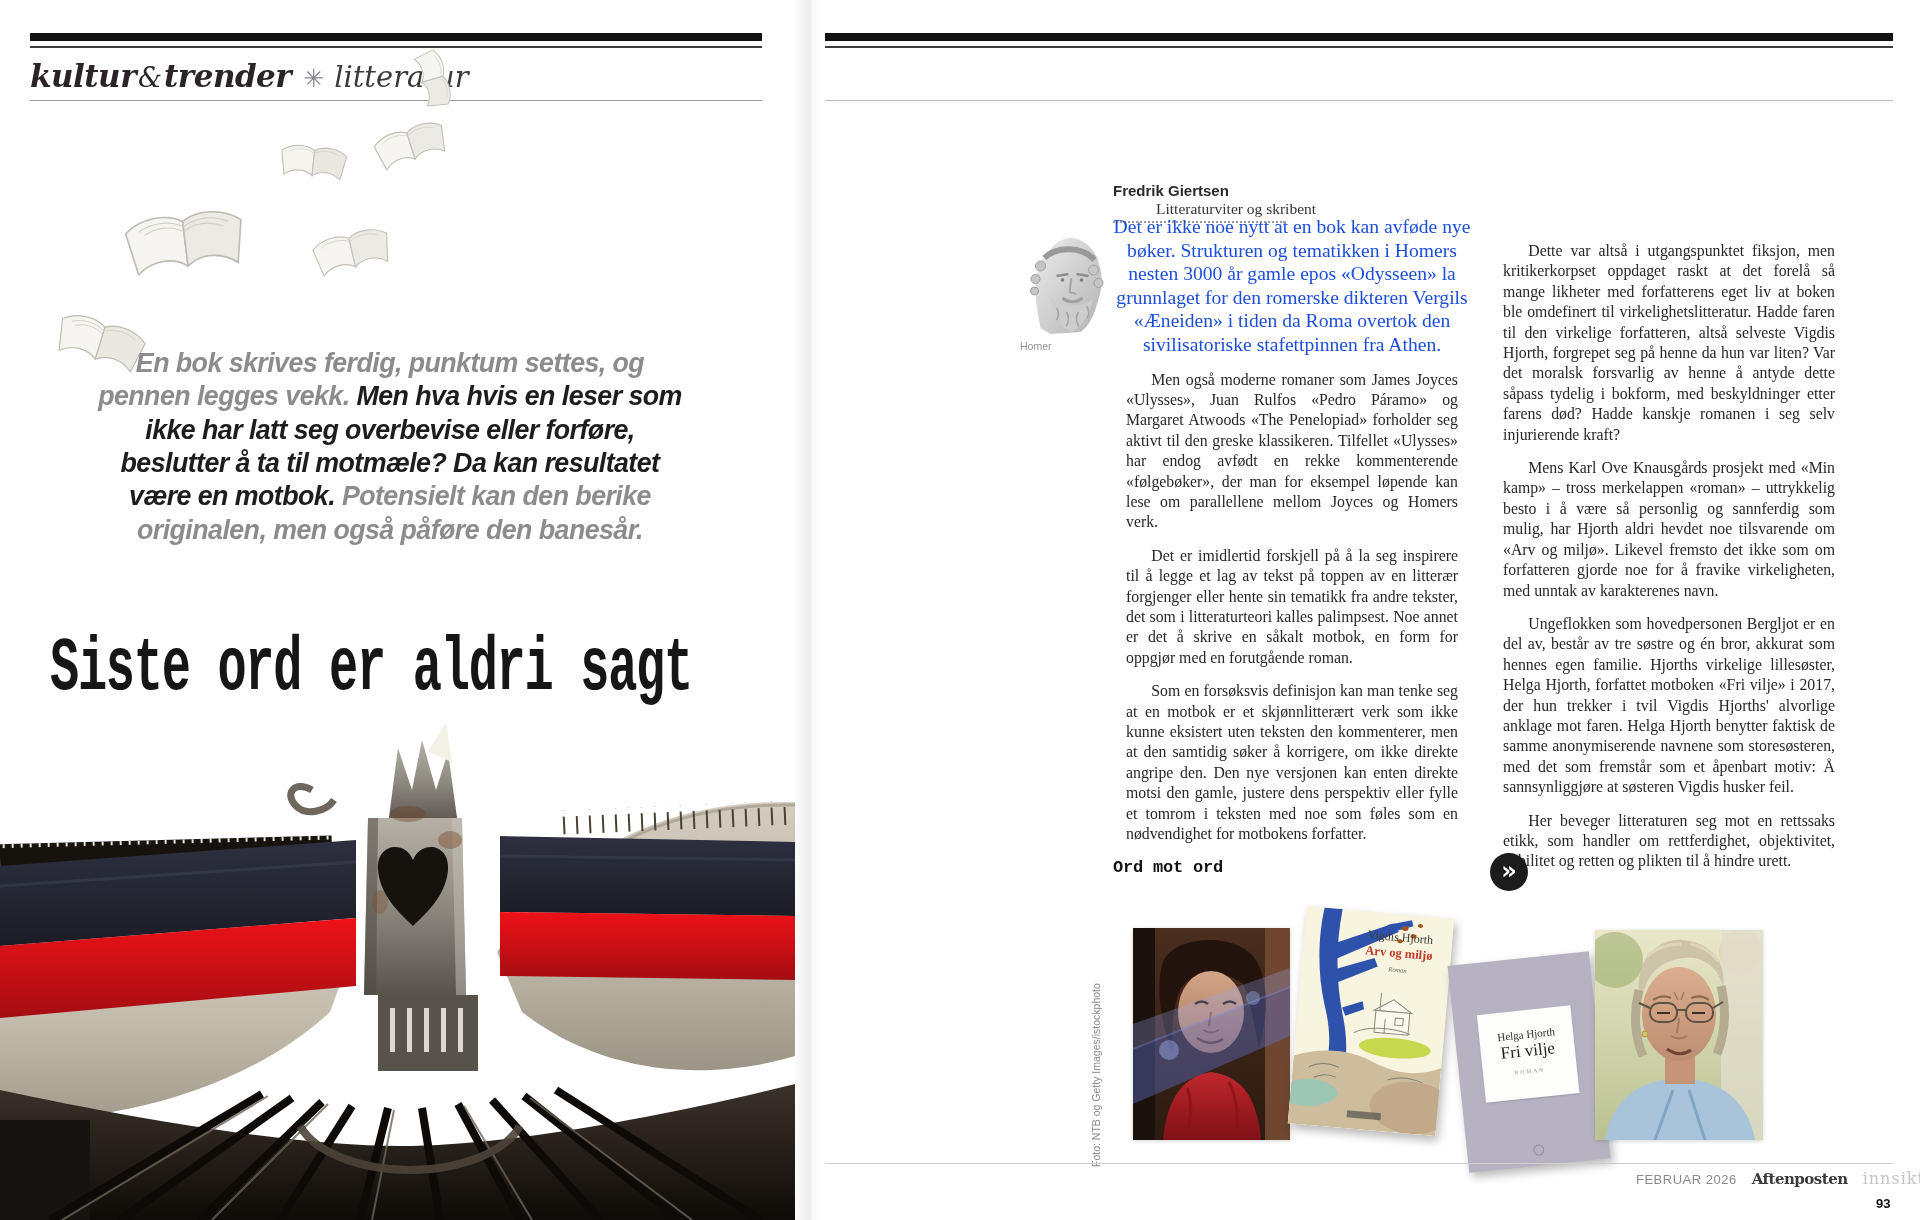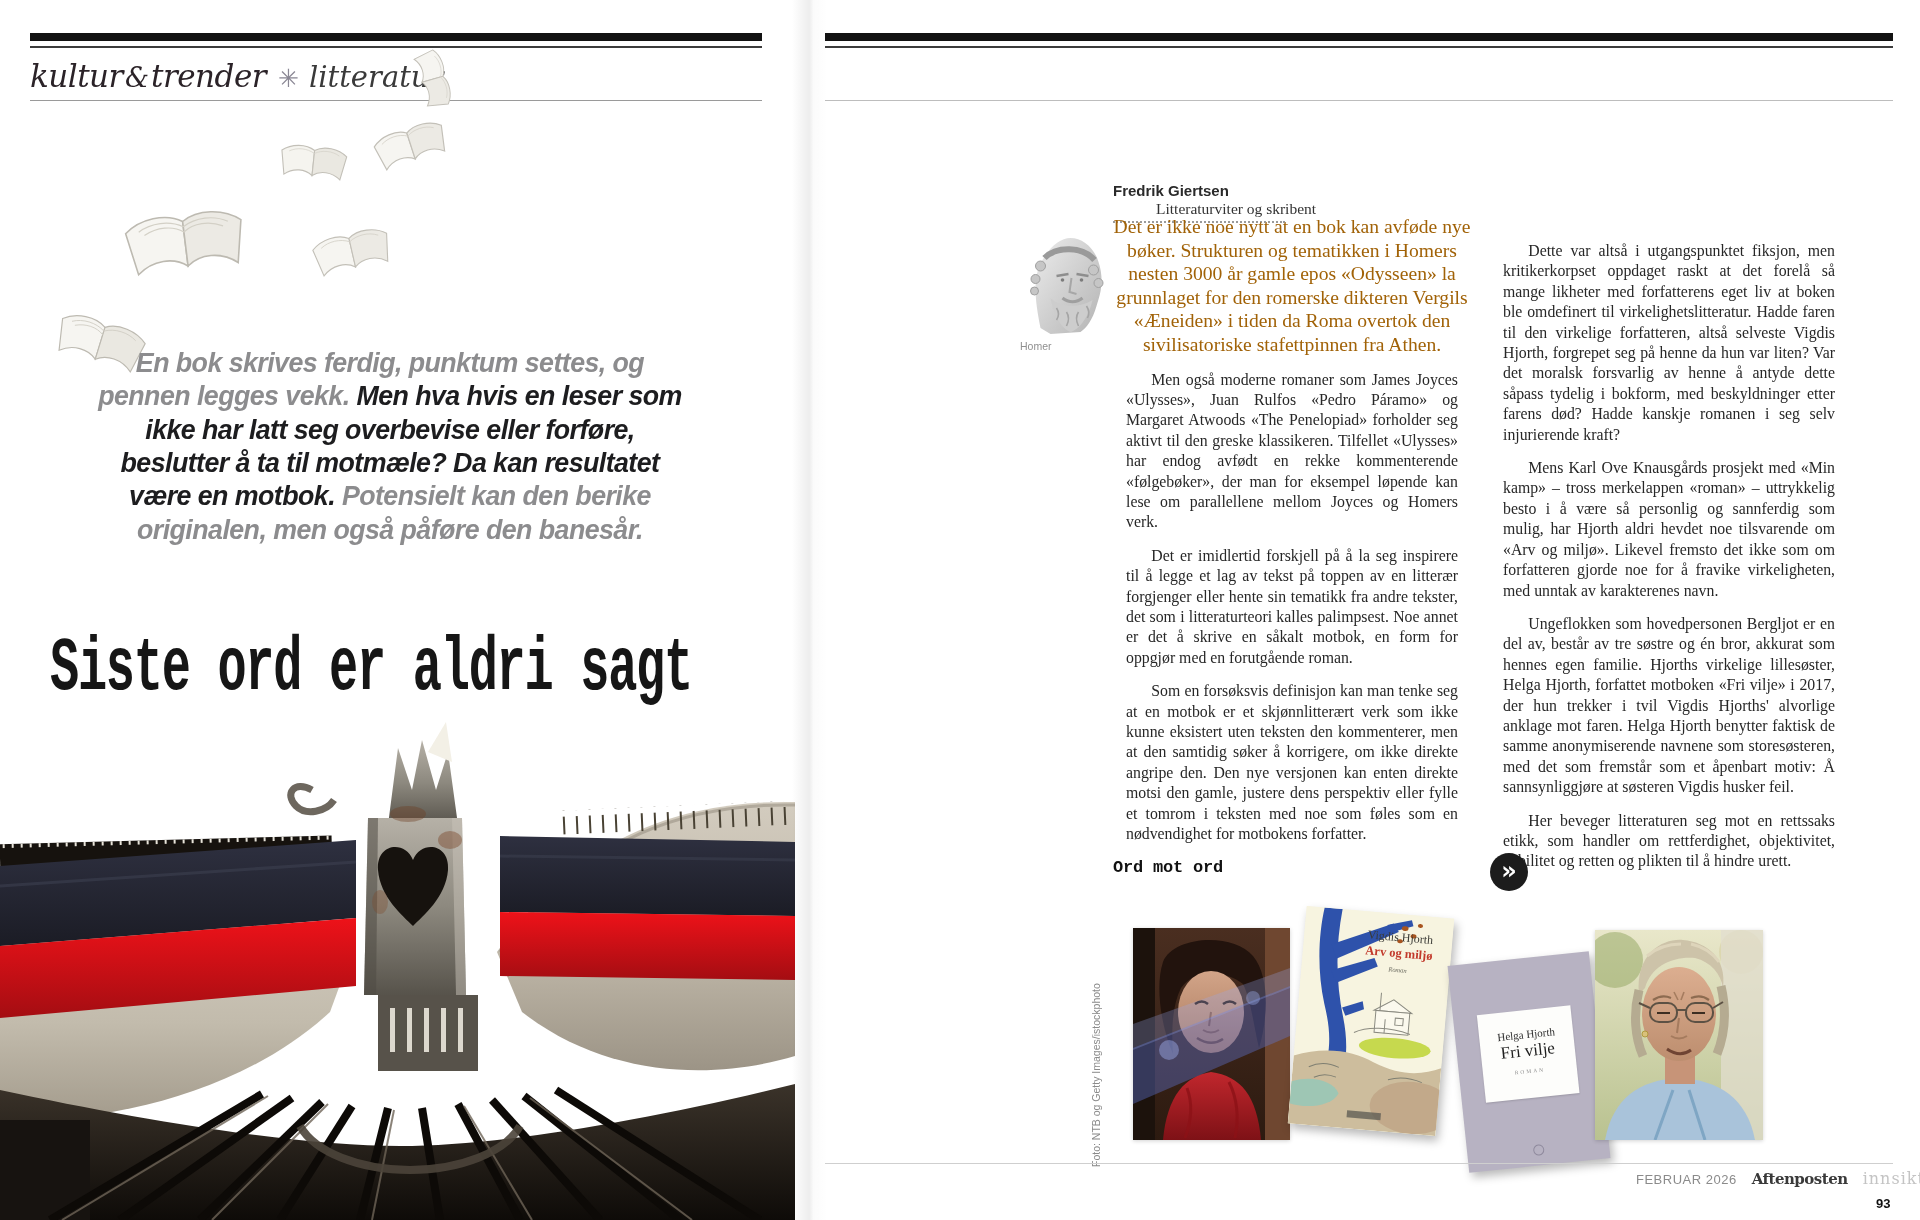--- a/index.html
+++ b/index.html
@@ -7,21 +7,21 @@
           font-family:"Liberation Serif", serif;color:#222;}
 
   
   .rule-thick{position:absolute;height:8px;background:#121212;}
   .rule-thin{position:absolute;height:2px;background:#3c3c3c;}
   .rule-hair{position:absolute;height:1px;background:#9a9a9a;}
 
   
   .masthead{position:absolute;left:30px;top:58px;font-family:"DejaVu Serif", serif;
             font-style:italic;white-space:nowrap;}
-  .masthead .w1,.masthead .w2{font-weight:400;font-size:31px;color:#2b2328;letter-spacing:-0.5px;}
+  .masthead .w1,.masthead .w2{font-weight:700;font-size:31px;color:#2b2328;letter-spacing:-0.5px;}
   .masthead .amp{font-weight:400;font-size:27px;color:#2b2328;margin:0 2px;}
   .masthead .ast{font-style:normal;font-size:25px;color:#8a8794;margin:0 10px 0 12px;}
   .masthead .topic{font-weight:400;font-size:29px;color:#3a3a3a;}
 
   
   .fbook{position:absolute;}
 
   
   .intro{position:absolute;left:70px;top:346px;width:640px;text-align:center;
          font-family:"Liberation Sans", sans-serif;font-style:italic;font-weight:700;
@@ -49,21 +49,21 @@
   .byline .dots{width:172px;border-bottom:2px dotted #9a9a9a;margin-top:3px;}
 
   .homer{position:absolute;left:1020px;top:228px;width:96px;height:110px;}
   .homer-cap{position:absolute;left:1020px;top:340px;width:96px;text-align:left;
              font-family:"Liberation Sans", sans-serif;font-size:10.5px;color:#8f8f8f;}
 
   .col{position:absolute;width:358px;font-size:15.8px;line-height:20.4px;color:#272727;
        text-align:justify;}
   .col1{left:1113px;top:215px;}
   .col2{left:1490px;top:228px;}
-  .lead{font-size:19.6px;line-height:23.6px;text-align:center;color:#a16207;margin:0 0 0 0;}
+  .lead{font-size:19.6px;line-height:23.6px;text-align:center;color:#1d4ed8;margin:0 0 0 0;}
   .para{margin:13px;text-indent:1.6em;}
   .para.flush{text-indent:0;}
   .subhead{font-family:Liberation Mono, monospace;font-weight:800;font-size:17px;
            color:#111;margin:12px 0 3px 0;text-indent:0;text-align:left;letter-spacing:-0.2px;}
 
   .more{position:absolute;left:1490px;top:853px;width:38px;height:38px;border-radius:50%;
         background:#1c1c1c;color:#fff;display:flex;align-items:center;justify-content:center;
         font-family:"DejaVu Sans", sans-serif;font-size:24px;font-weight:700;padding-bottom:2px;box-sizing:border-box;}
 
   

